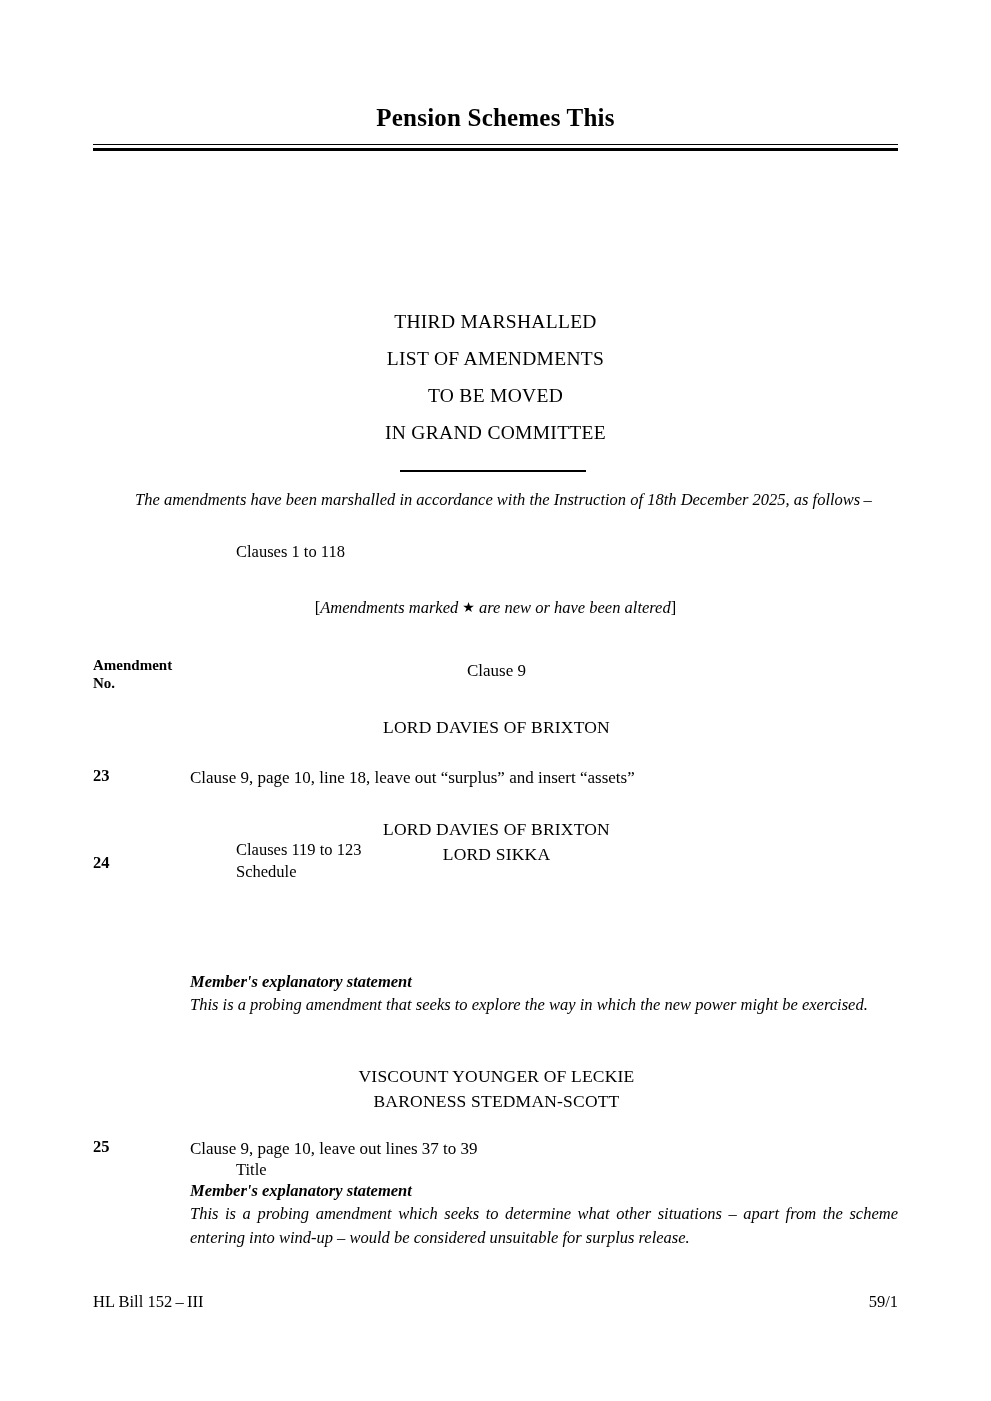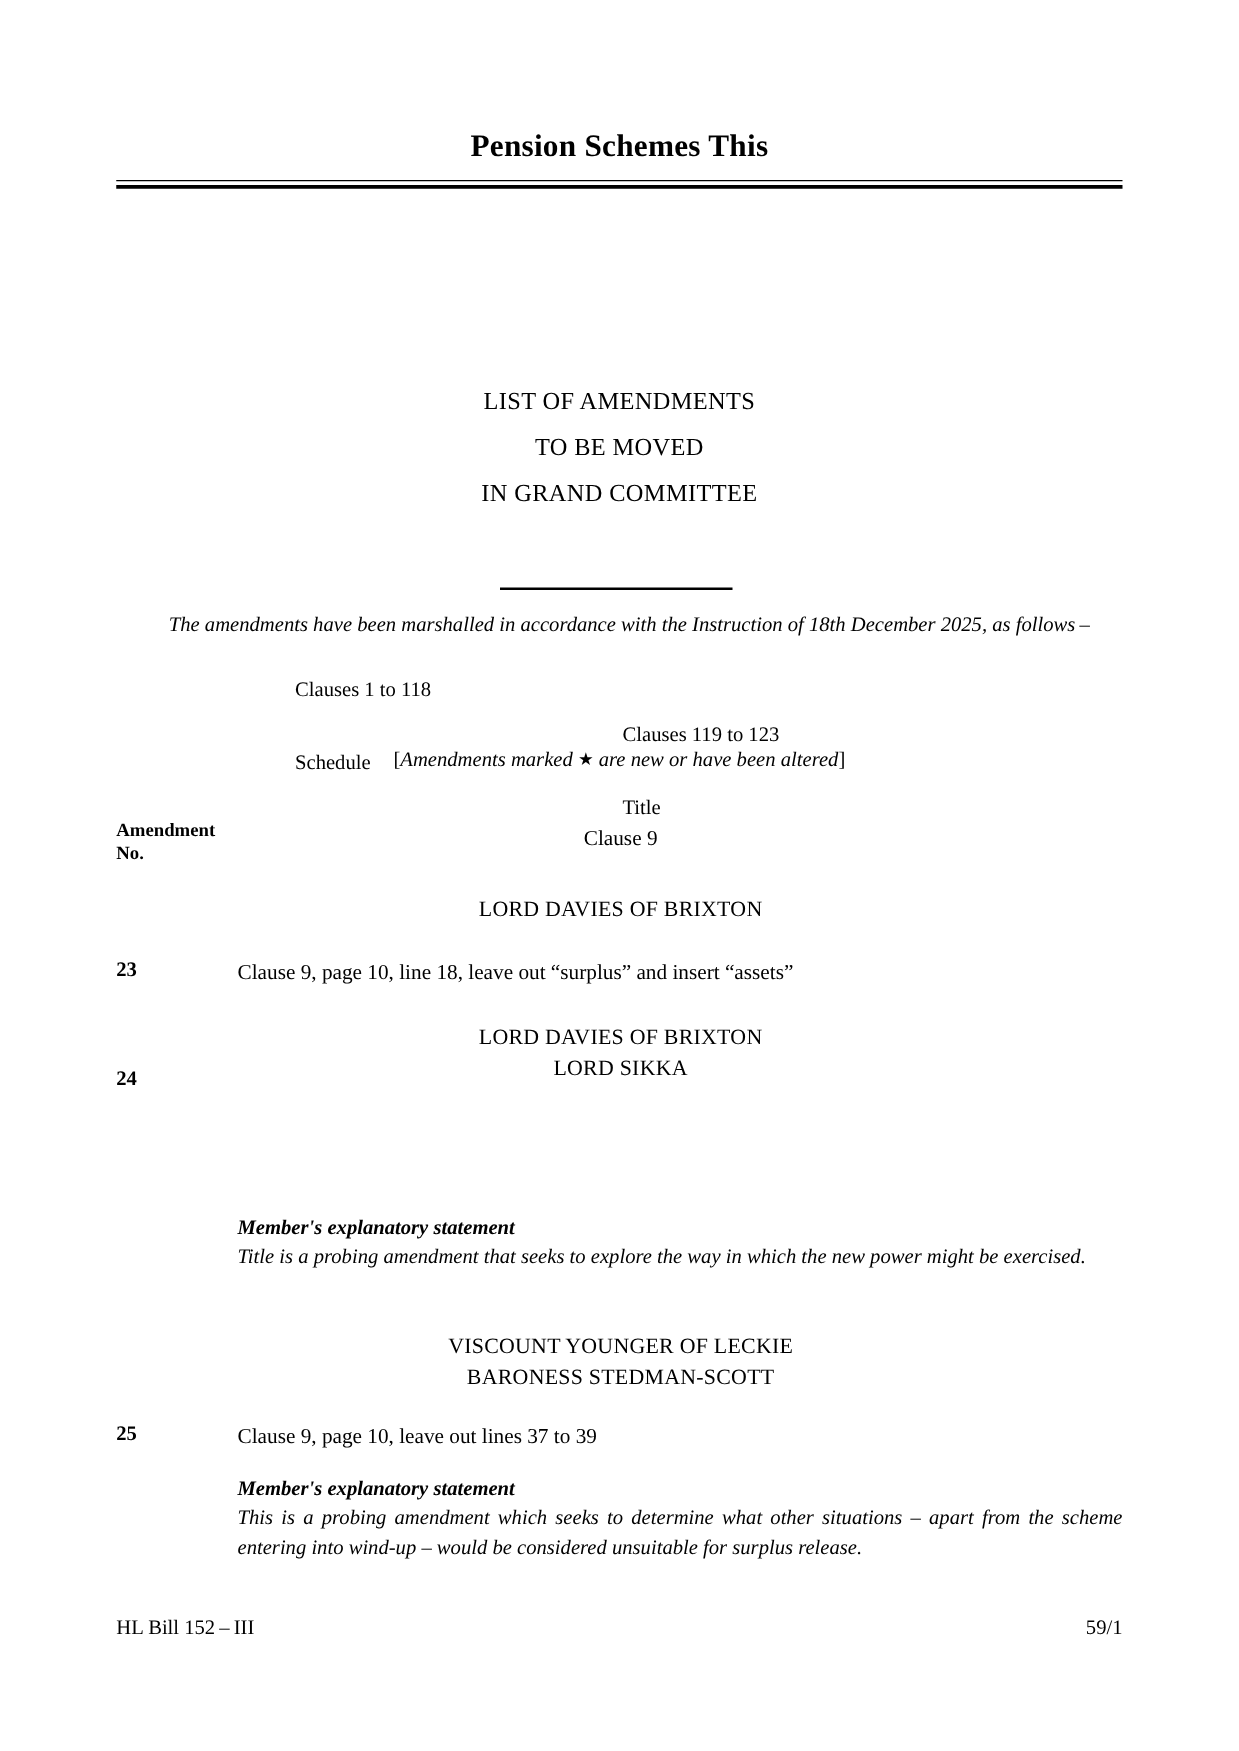--- a/index.html
+++ b/index.html
@@ -93,20 +93,21 @@
   .clause-cols {
     position: absolute;
     left: 236px;
     top: 541px;
     width: 600px;
     font-size: 16.5px;
     line-height: 21.5px;
   }
   .clause-cols .row {
     display: flex;
+    flex-direction: column;
   }
   .clause-cols .col-a {
     width: 262px;
     flex: 0 0 262px;
   }
   .clause-cols .col-b {
     flex: 1 1 auto;
     margin-top: 36px;
   }
 
@@ -222,20 +223,21 @@
 
   <div class="doc-title">Pension Schemes This</div>
 
   <div class="rule-double">
     <div class="thin"></div>
     <div class="gap"></div>
     <div class="thick"></div>
   </div>
 
   <div class="heading-block">
+    <div class="hline">THIRD MARSHALLED</div>
     <div class="hline">LIST OF AMENDMENTS</div>
     <div class="hline">TO BE MOVED</div>
     <div class="hline">IN GRAND COMMITTEE</div>
   </div>
 
   <div class="rule-short"></div>
 
   <div class="instruction">The amendments have been marshalled in accordance with the Instruction of 18th December 2025, as follows –</div>
 
   <div class="clause-cols">
@@ -267,21 +269,21 @@
     <div>LORD DAVIES OF BRIXTON</div>
     <div>LORD SIKKA</div>
   </div>
 
   <div class="amendment" style="top:853px;">
     <div class="num">24</div>
   </div>
 
   <div class="explan" style="top:971px;">
     <div class="explan-title">Member's explanatory statement</div>
-    <div class="explan-text">Title is a probing amendment that seeks to explore the way in which the new power might be exercised.</div>
+    <div class="explan-text">This is a probing amendment that seeks to explore the way in which the new power might be exercised.</div>
   </div>
 
   <div class="sponsor-block" style="top:1064px;">
     <div>VISCOUNT YOUNGER OF LECKIE</div>
     <div>BARONESS STEDMAN-SCOTT</div>
   </div>
 
   <div class="amendment" style="top:1137px;">
     <div class="num">25</div>
     <div class="body">Clause 9, page 10, leave out lines 37 to 39</div>

